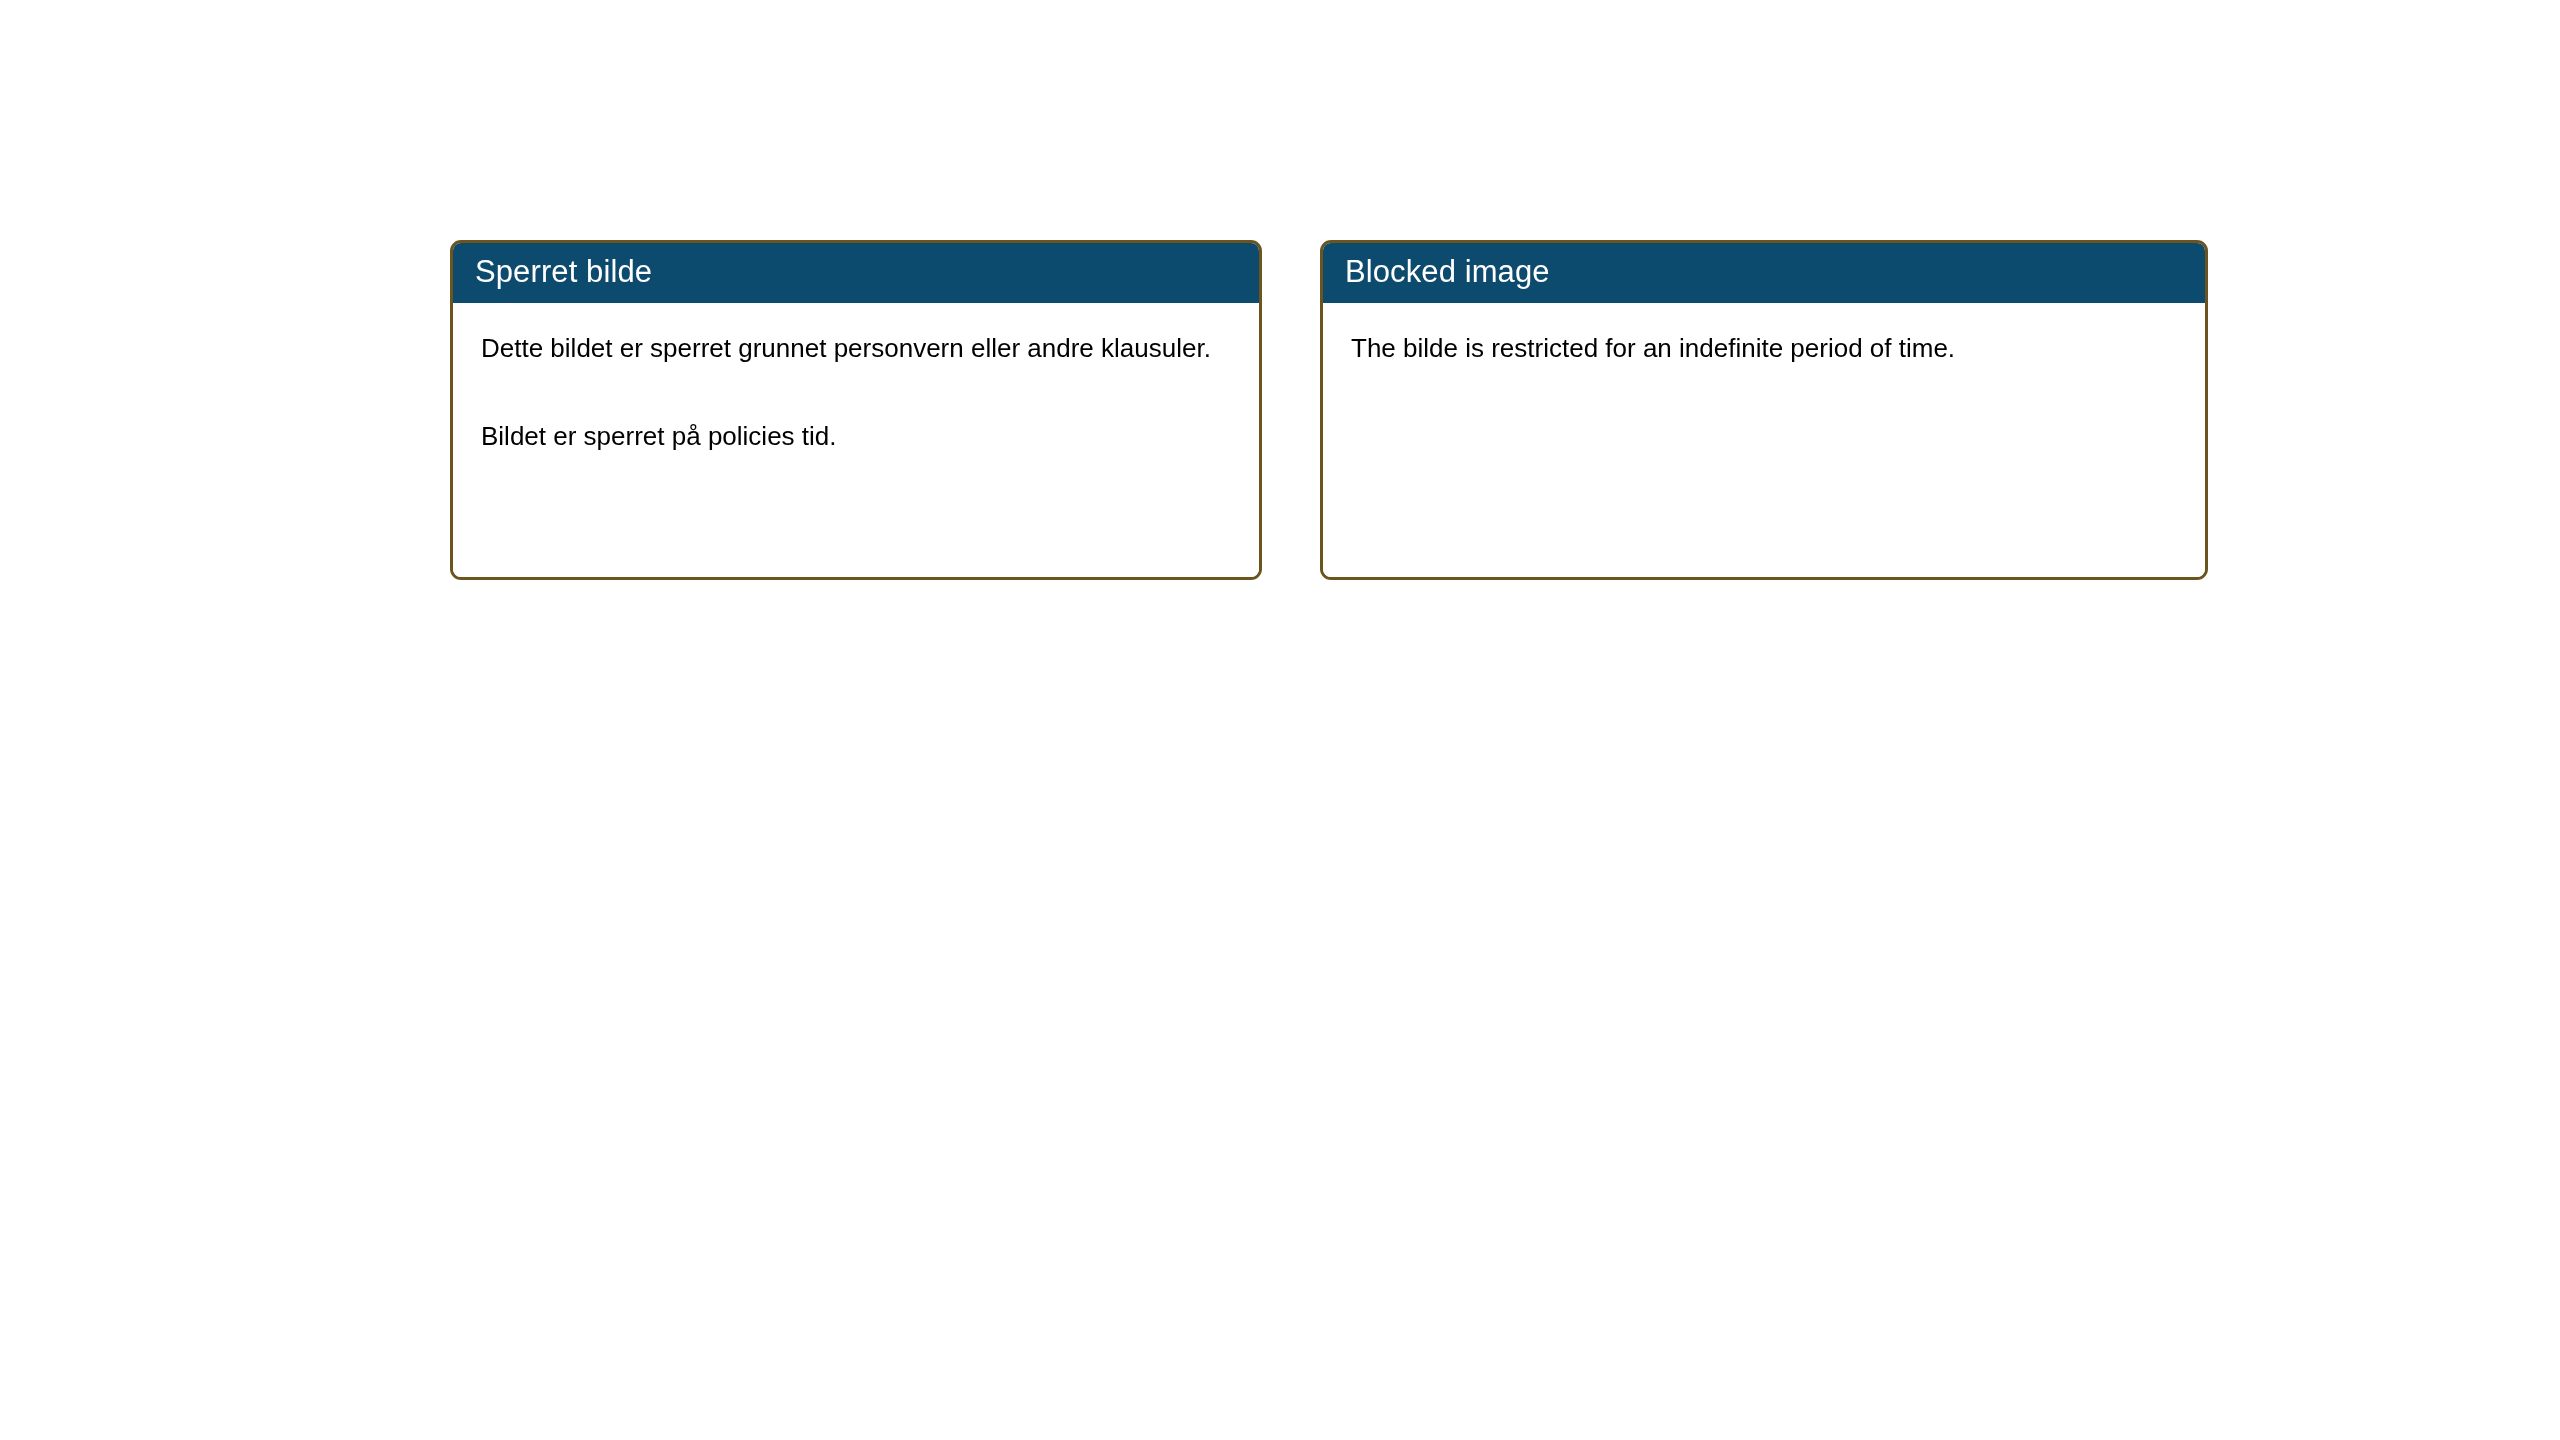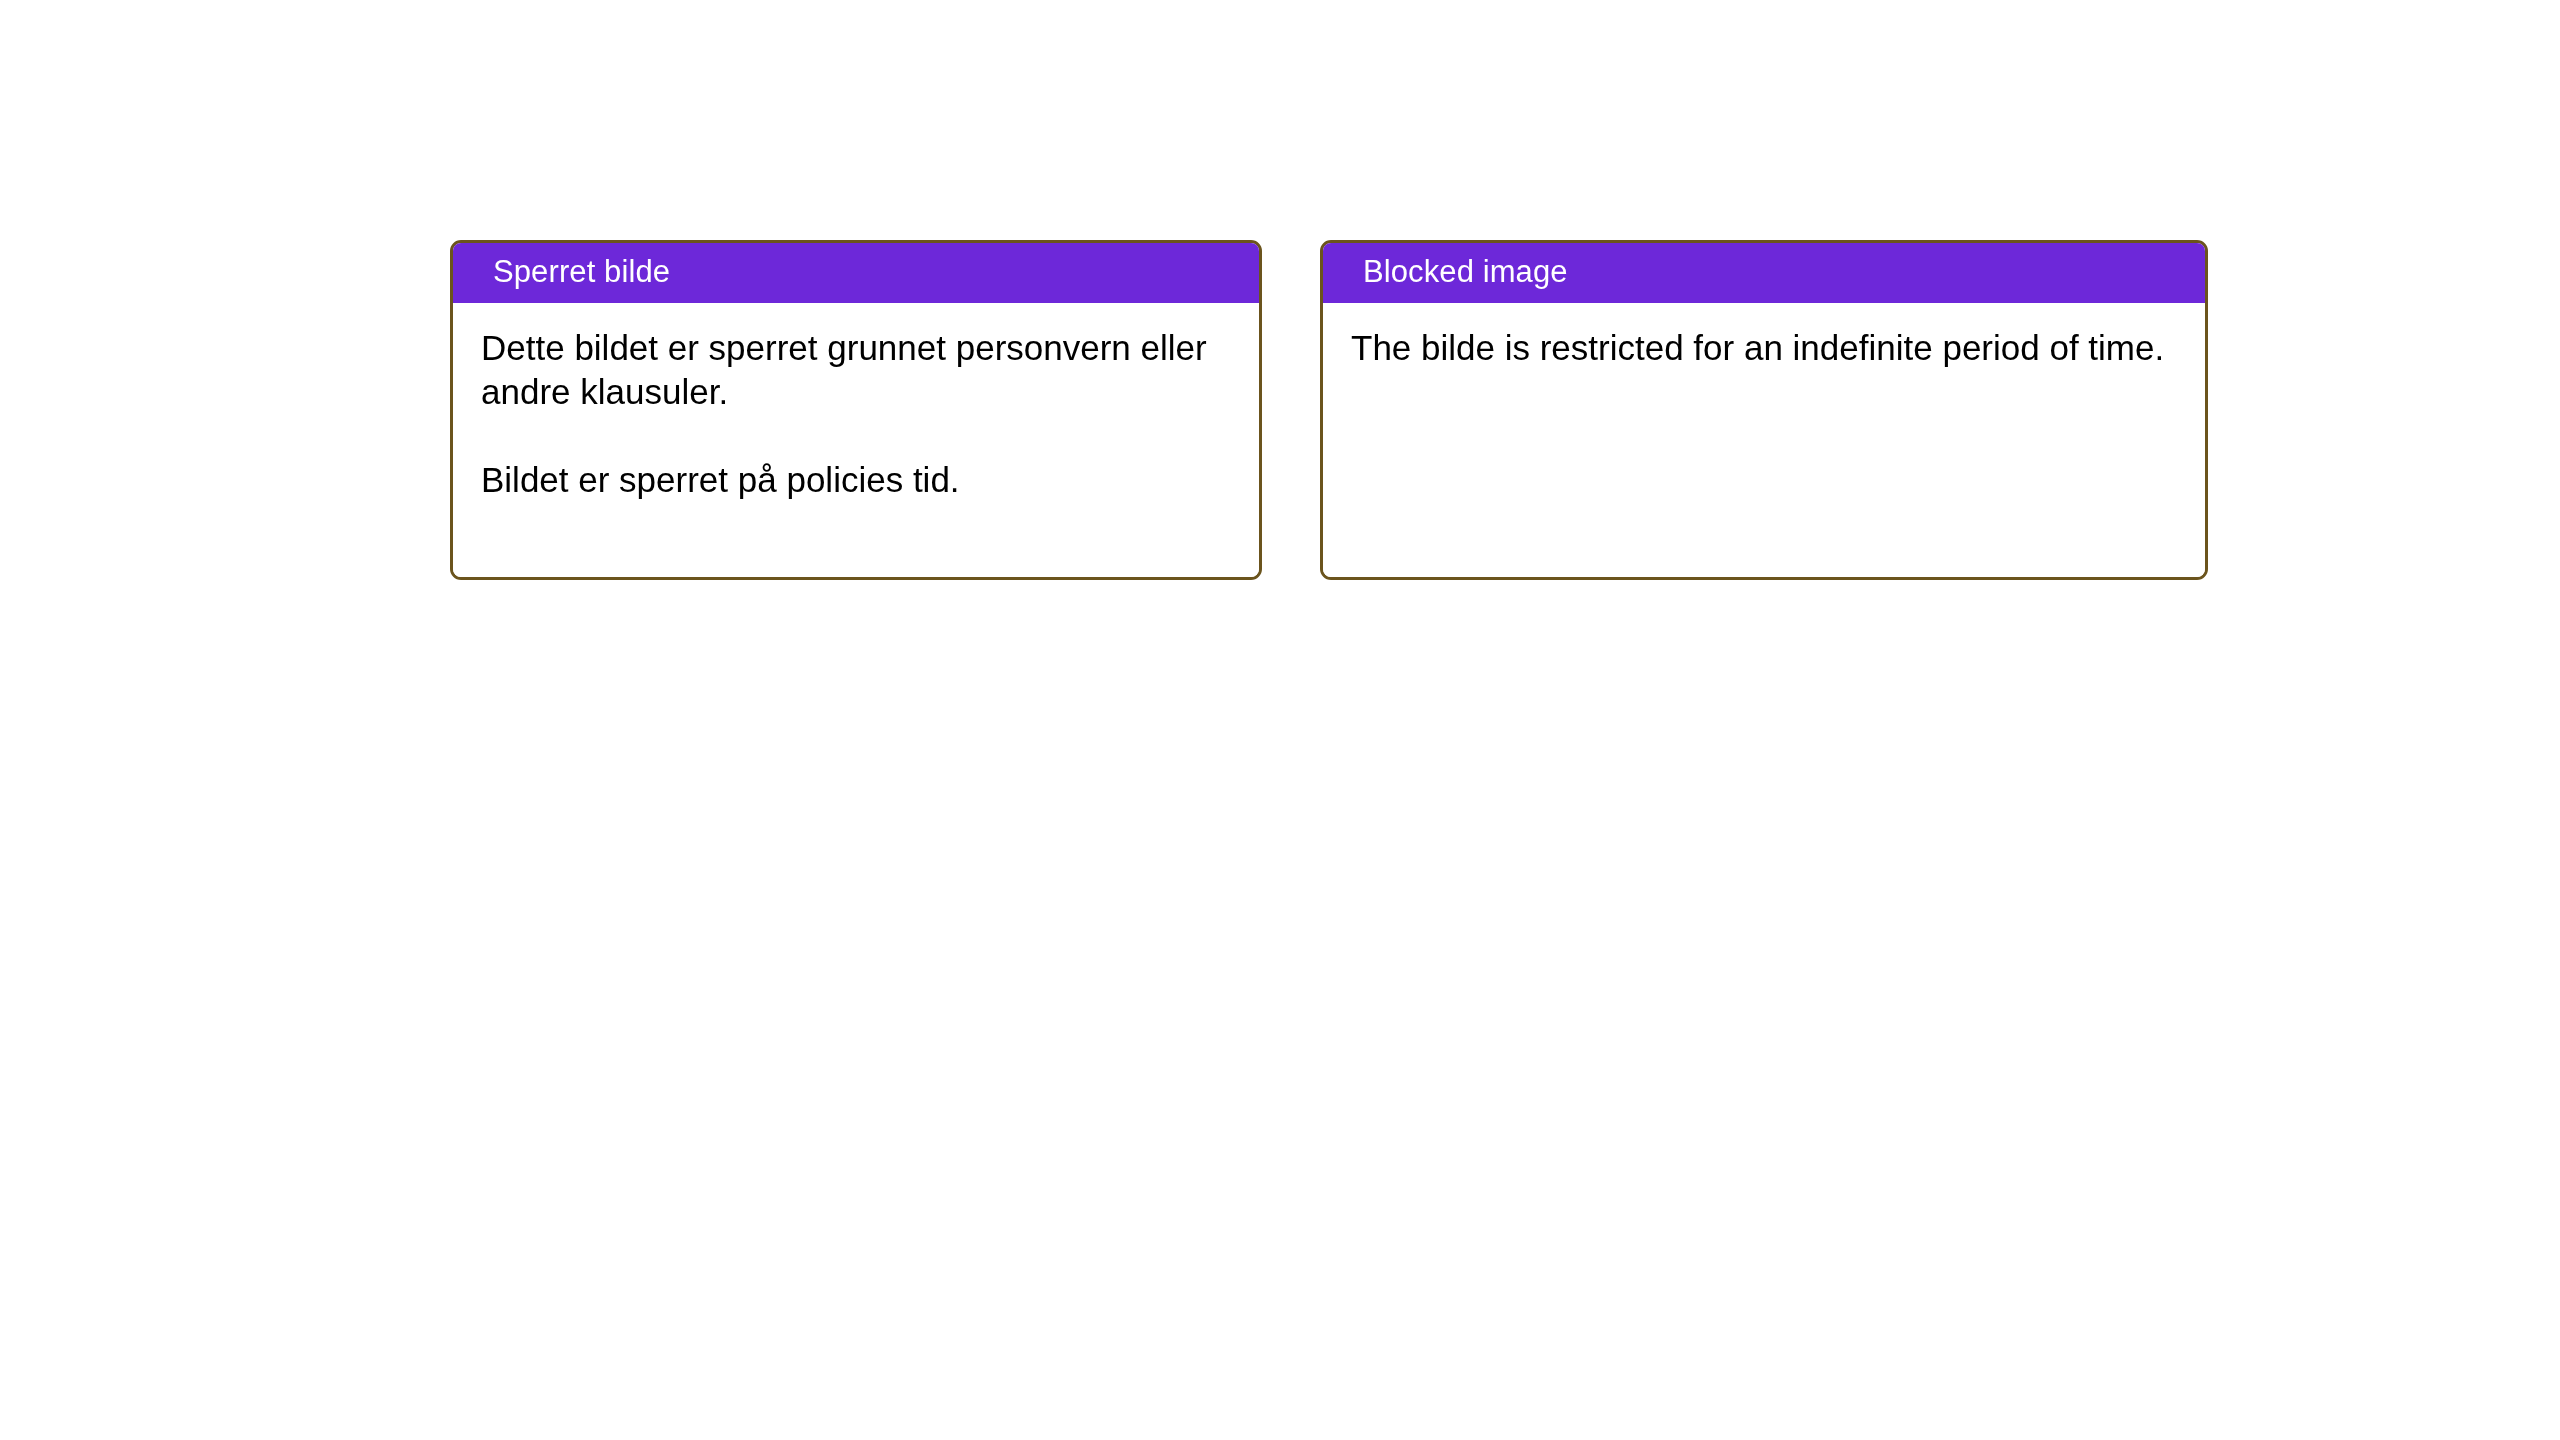--- a/index.html
+++ b/index.html
@@ -41,27 +41,27 @@
     width: 812px;
     height: 340px;
   }
 
   .notice-card.card-en {
     width: 888px;
     height: 340px;
   }
 
   .card-header {
-    background: #6d28d9;
+    background: #0c4a6e;
     height: 63px;
     flex: 0 0 63px;
     display: flex;
     align-items: center;
     box-sizing: border-box;
-    padding: 0 0 0 43px;
+    padding: 0 0 0 25px;
     margin: -3px -3px 0 -3px;
     border-top-left-radius: 9px;
     border-top-right-radius: 9px;
   }
 
   .card-title {
     color: #ffffff;
     font-size: 31px;
     font-weight: 400;
     line-height: 1;
@@ -71,21 +71,21 @@
 
   .card-body {
     flex: 1 1 auto;
     background: #ffffff;
     box-sizing: border-box;
     padding: 23px 20px 0 28px;
   }
 
   .card-paragraph {
     color: #000000;
-    font-size: 35px;
+    font-size: 26px;
     line-height: 44px;
     margin: 0;
     font-weight: 400;
   }
 
   .card-paragraph + .card-paragraph {
     margin-top: 44px;
   }
 </style>
 </head>

